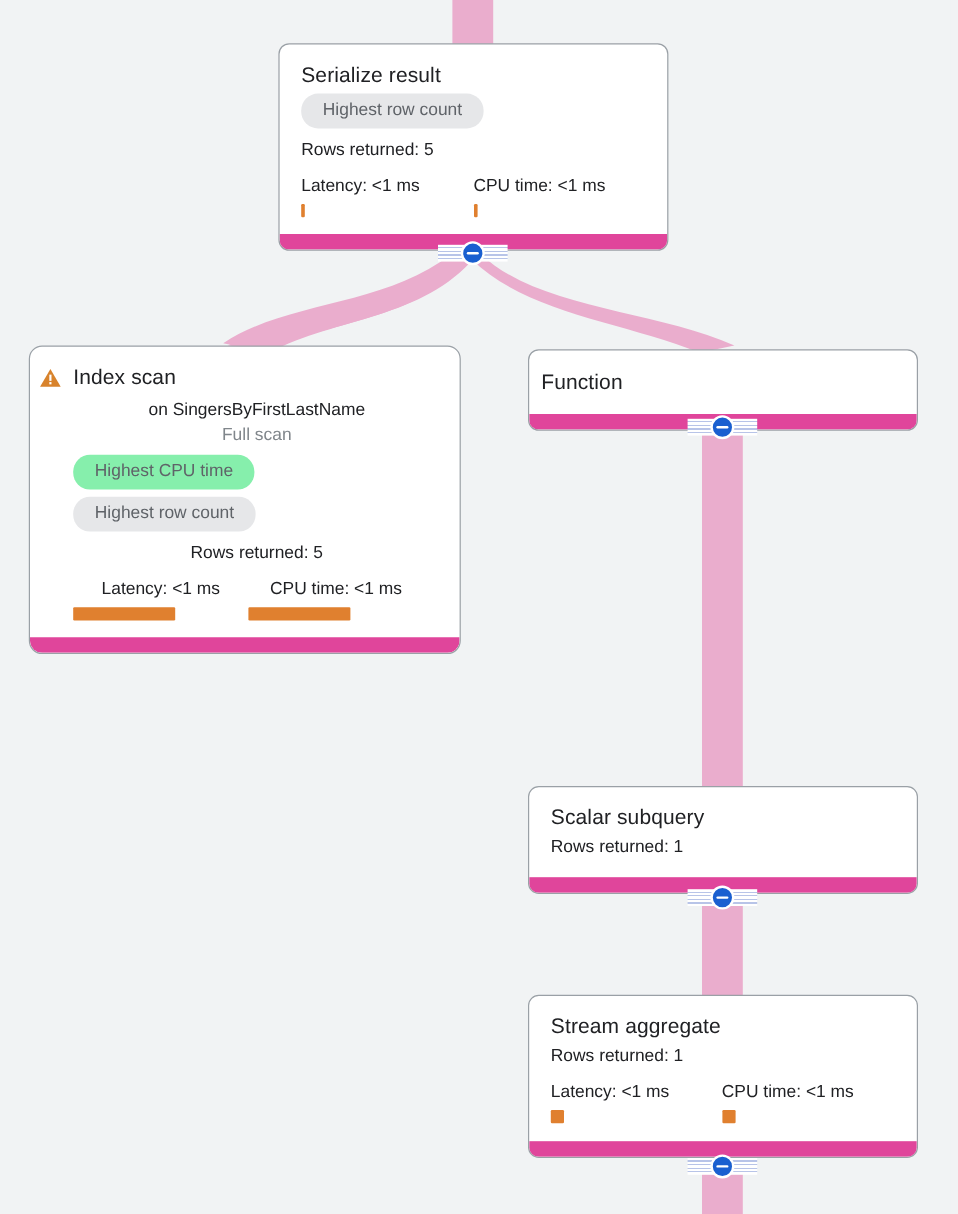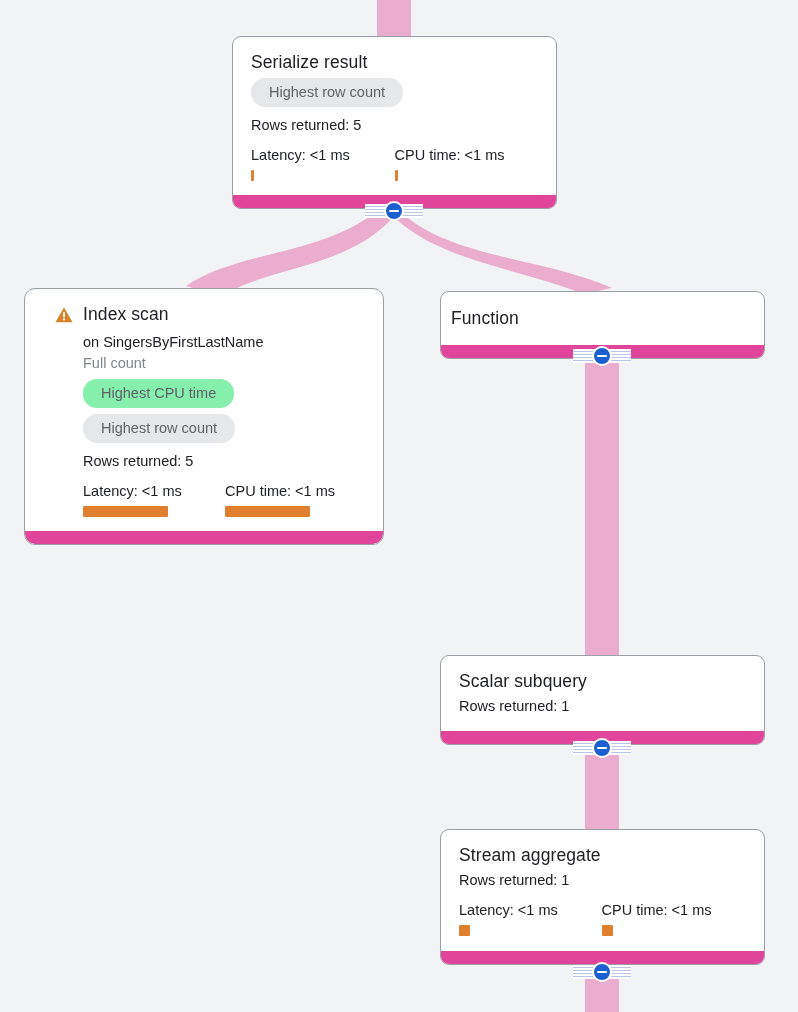--- a/index.html
+++ b/index.html
@@ -214,32 +214,32 @@
     <div class="node-footer" style="background: rgb(224, 69, 155);"></div>
   </div>
 
   <div class="toggle" style="left:365px; top:199px;">
     <span class="rib left"></span>
     <span class="rib right"></span>
     <span class="knob" style="background: rgb(26, 95, 208);"></span>
   </div>
 
   <div class="node" id="n-indexscan" style="left:24px; top:288px; width:360px; border-radius:11px;">
-    <div class="node-body" style="padding:14px 16px 14px 30px;">
+    <div class="node-body" style="padding:14px 16px 14px 8px;text-align:center;">
       <div class="node-title-row">
         <svg class="warn-icon" width="18" height="16" viewBox="0 0 18 16">
           <path d="M9 0.6 L17.6 15.2 L0.4 15.2 Z" fill="#d8832c"></path>
           <rect x="8.1" y="5.2" width="1.8" height="5.2" fill="#ffffff"></rect>
           <rect x="8.1" y="11.4" width="1.8" height="1.9" fill="#ffffff"></rect>
         </svg>
         <div class="node-title">Index scan</div>
       </div>
       <div style="padding-left:28px;">
         <div class="detail-line" style="margin-top:7px;">on SingersByFirstLastName</div>
-        <div class="detail-line muted">Full count</div>
+        <div class="detail-line muted">Full scan</div>
         <div class="chips">
           <span class="chip" style="background: #86efac; color: rgb(95, 99, 104);">Highest CPU time</span>
           <span class="chip" style="background: rgb(230, 231, 233); color: rgb(95, 99, 104);">Highest row count</span>
         </div>
         <div class="rows-line">Rows returned: 5</div>
         <div class="metrics">
           <div class="metric">
             <div class="metric-label">Latency: &lt;1 ms</div>
             <div class="metric-bar" style="width: 85px; background: rgb(224, 128, 47);"></div>
           </div>

